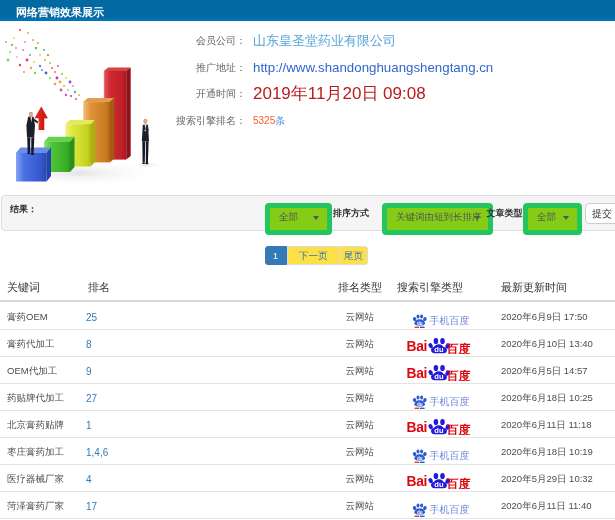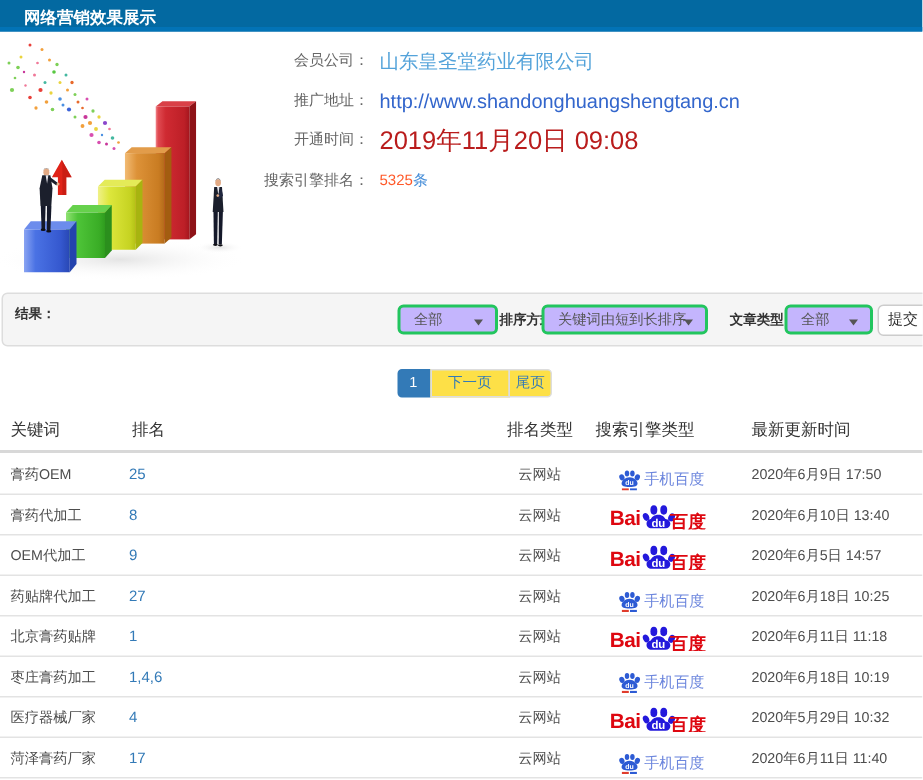--- a/index.html
+++ b/index.html
@@ -5,21 +5,21 @@
 *{margin:0;padding:0;box-sizing:border-box}
 html,body{width:615px;height:520px;overflow:hidden}
 body{position:relative;background:#fff;font-family:"Liberation Sans",sans-serif;-webkit-font-smoothing:antialiased}
 #topbar{position:absolute;left:0;top:0;width:615px;height:21px;background:#0369a1;border-bottom:0}
 #topbar:after{content:"";position:absolute;left:0;bottom:0;width:100%;height:3px;background:#0273b6}
 #topbar span{position:absolute;left:16px;top:2px;line-height:20px;font-size:11px;font-weight:bold;color:#fff;z-index:2}
 .lab{position:absolute;left:100px;width:146px;text-align:right;font-size:10px;color:#666;line-height:18px}
 .val{position:absolute;left:253px;line-height:18px}
 #fbar{position:absolute;left:1px;top:195px;width:633px;height:36px;background:#f5f5f5;border:1px solid #ddd;border-radius:4px}
 .flab{position:absolute;top:0;line-height:34px;font-size:9px;font-weight:bold;color:#333}
-.sel{position:absolute;top:7px;height:20px;background:#c4b5fd;border:2px solid #22c55e;border-radius:4px;font-size:9.5px;color:#555;line-height:18px;padding-left:9px}
+.sel{position:absolute;top:7px;height:32px;background:#84cc16;border:5px solid #22c55e;border-radius:4px;font-size:9.5px;color:#555;line-height:18px;padding-left:9px}
 .sel:after{content:"";position:absolute;right:8px;top:8px;border-left:3.5px solid transparent;border-right:3.5px solid transparent;border-top:4px solid #555}
 #btnsub{position:absolute;left:583px;top:7px;width:34px;height:21px;background:#fff;border:1px solid #ccc;border-radius:4px;font-size:10px;color:#333;text-align:center;line-height:19px}
 .pg{position:absolute;top:245.5px;height:19px;font-size:9.7px;line-height:17px;text-align:center;border:1px solid #ddd;background:#fde047;color:#337ab7}
 #pg1{left:264.5px;width:22px;background:#337ab7;border-color:#337ab7;color:#fff;border-radius:3px 0 0 3px}
 #pg2{left:286.5px;width:53.5px}
 #pg3{left:339px;width:29px;border-radius:0 3px 3px 0}
 .th{position:absolute;top:278px;height:18px;line-height:18px;font-size:11px;font-weight:normal;color:#333}
 #thline{position:absolute;left:0;top:300px;width:615px;height:2px;background:#d8d8d8}
 .row{position:absolute;left:0;width:615px;height:26.7px;border-bottom:1px solid #e3e3e3}
 .kw{position:absolute;left:7px;font-size:9.5px;color:#4d4d4d;top:calc(50% + 1px);transform:translateY(-50%)}
@@ -41,21 +41,21 @@
 <div class="val" style="top:58.5px;font-size:13.3px;color:#3366cc">http://www.shandonghuangshengtang.cn</div>
 <div class="lab" style="top:85px">开通时间：</div>
 <div class="val" style="top:85px;font-size:17px;color:#b91c1c">2019年11月20日 09:08</div>
 <div class="lab" style="top:111.5px">搜索引擎排名：</div>
 <div class="val" style="top:111.5px;font-size:10px"><span style="color:#ff5a2a">5325</span><span style="color:#4a90d9">条</span></div>
 
 <div id="fbar">
   <div class="flab" style="left:8px;line-height:27px">结果：</div>
   <div class="sel" style="left:263px;width:67px">全部</div>
   <div class="flab" style="left:331px">排序方式</div>
-  <div class="sel" style="left:359px;width:111px">关键词由短到长排序</div>
+  <div class="sel" style="left:380px;width:111px">关键词由短到长排序</div>
   <div class="flab" style="left:484.5px">文章类型</div>
   <div class="sel" style="left:521px;width:59px">全部</div>
   <div id="btnsub">提交</div>
 </div>
 
 <div class="pg" id="pg1">1</div>
 <div class="pg" id="pg2">下一页</div>
 <div class="pg" id="pg3">尾页</div>
 
 <div class="th" style="left:7px">关键词</div>

